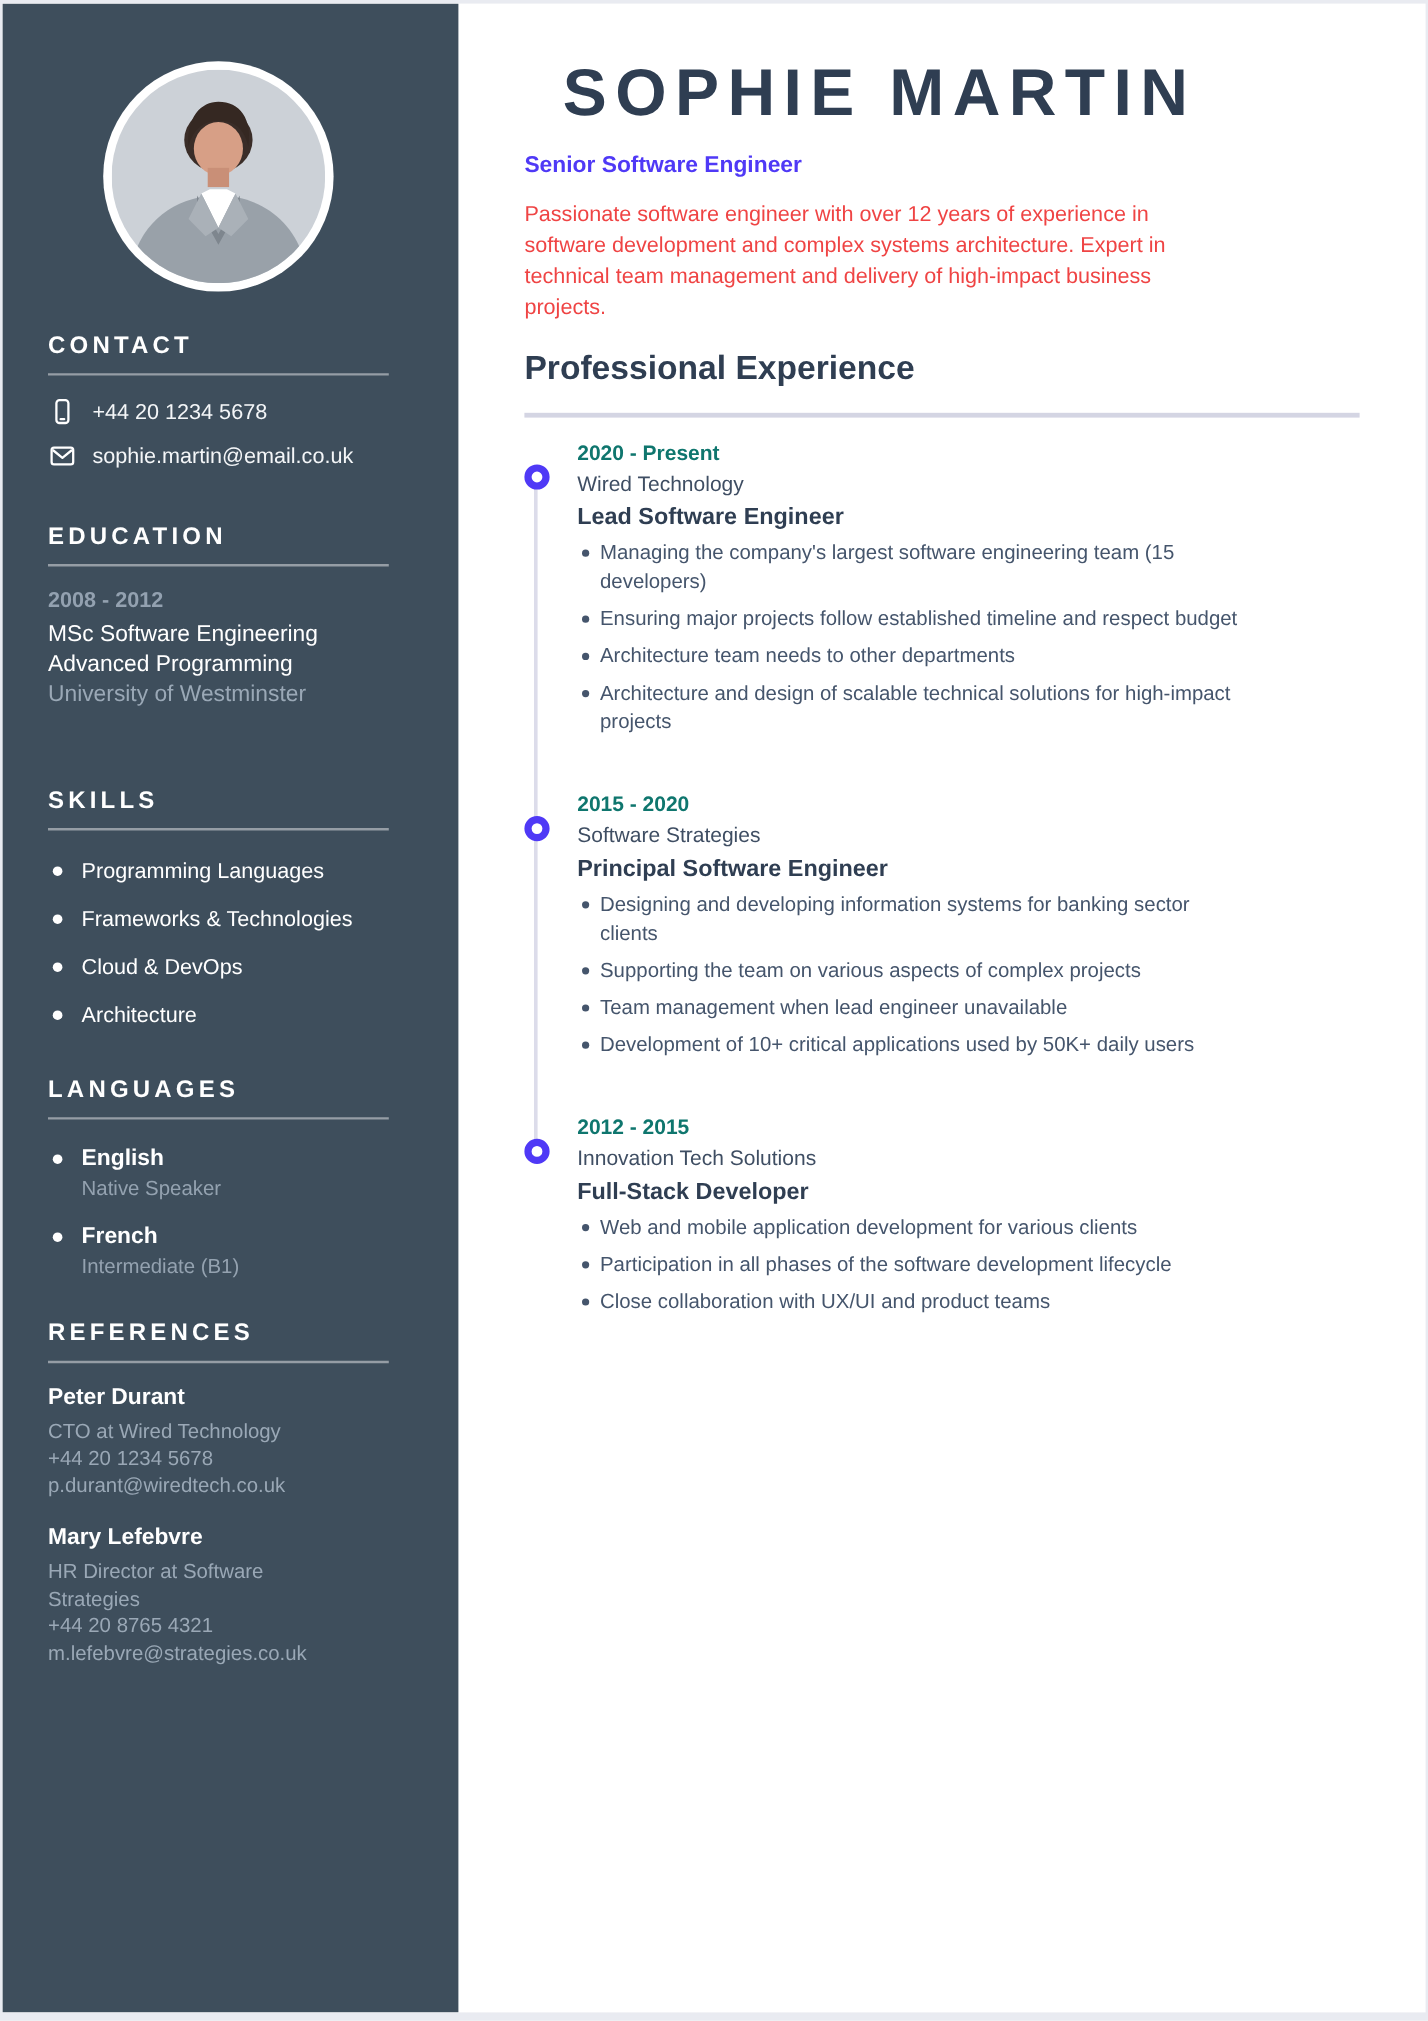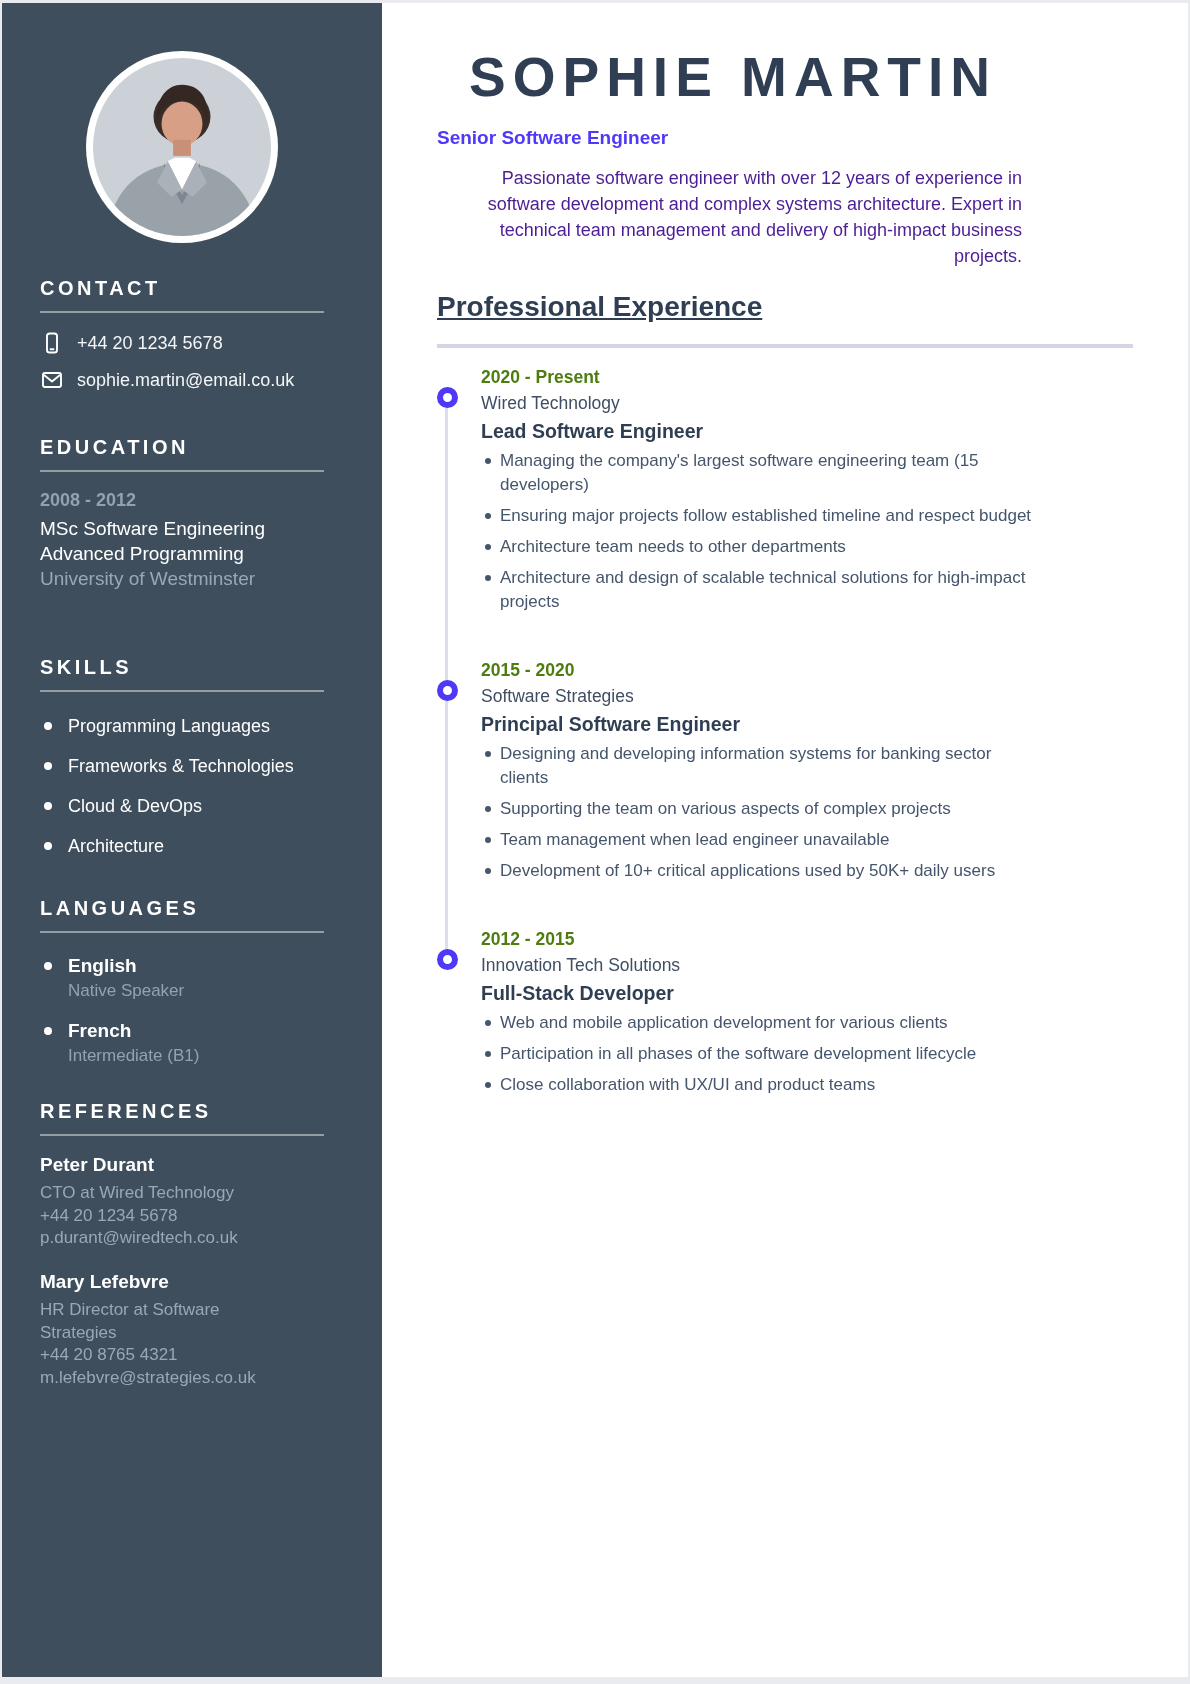--- a/index.html
+++ b/index.html
@@ -109,31 +109,29 @@
   }
   .job-title {
     font-size: 19px;
     font-weight: 700;
     color: #4f39f6;
     margin-top: 18px;
   }
   .summary {
     font-size: 18px;
     line-height: 26px;
-    color: #4c1d95;
+    color: #ef4444;
     margin-top: 16px;
     max-width: 585px;
-    text-align: right;
   }
   .exp-heading {
     font-size: 28px;
     font-weight: 700;
     color: #2f3e52;
     margin-top: 22px;
-    text-decoration: underline;
   }
   .exp-rule {
     height: 4px;
     background: #d4d5e3;
     margin-top: 21px;
   }
 
   .timeline {
     position: relative;
     padding-left: 44px;
@@ -151,21 +149,21 @@
   .entry:last-child { margin-bottom: 0; }
   .entry-dot {
     position: absolute;
     left: -44px;
     top: 20px;
     width: 21px; height: 21px;
     border-radius: 50%;
     background: #ffffff;
     border: 6px solid #4f39f6;
   }
-  .entry-period { font-size: 17.5px; font-weight: 700; color: #4d7c0f; }
+  .entry-period { font-size: 17.5px; font-weight: 700; color: #0f766e; }
   .entry-company { font-size: 17.5px; color: #3f4e63; margin-top: 5px; }
   .entry-title { font-size: 19.5px; font-weight: 700; color: #2f3e52; margin-top: 6px; }
   .bullets { list-style: none; margin-top: 6px; max-width: 560px; }
   .bullets li {
     position: relative;
     padding-left: 19px;
     font-size: 17px;
     line-height: 24px;
     color: #45556c;
     margin-bottom: 7px;

